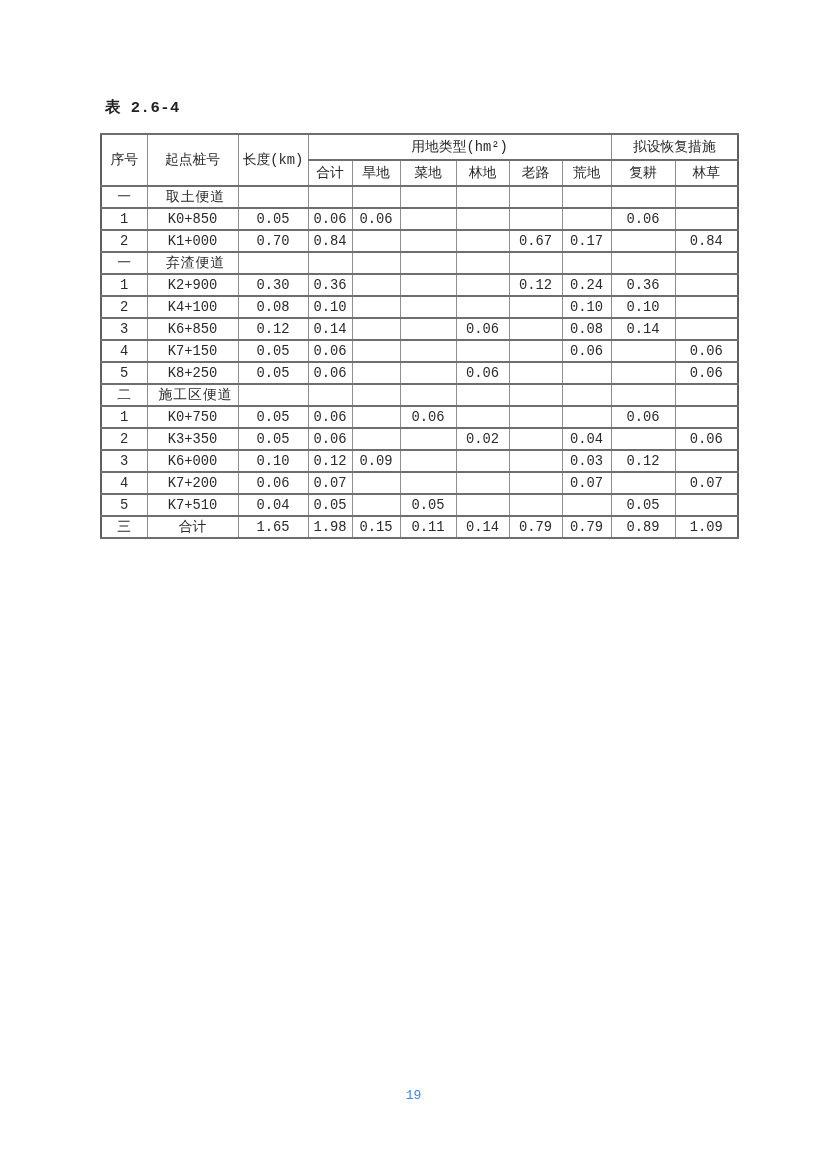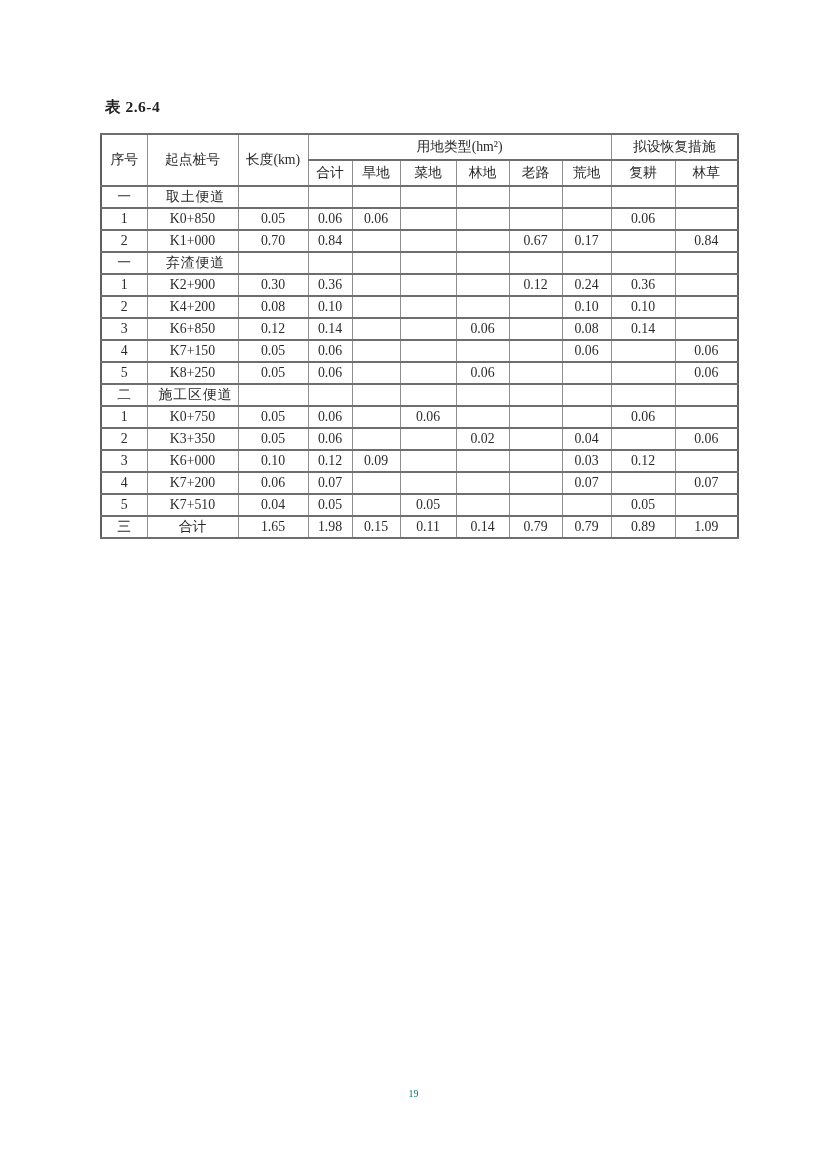--- a/index.html
+++ b/index.html
@@ -1,21 +1,21 @@
 <!DOCTYPE html>
 <html><head>
 <meta charset="utf-8">
 <style>
   html,body { margin:0; padding:0; background:#ffffff; }
   .page {
     position:relative;
     width:744px; height:1169px;
     background:#ffffff;
     overflow:hidden;
-    font-family:Liberation Serif, serif;
+    font-family:Liberation Mono, monospace;
     color:#222222;
     padding-left:8px;
   }
 
   
   .caption {
     position:absolute; left:100px; top:96px; width:637px; height:26px;
     font-size:15.5px; font-weight:bold;
   }
   .caption-label { position:absolute; left:5px; top:1px; letter-spacing:0.5px; }
@@ -51,21 +51,21 @@
   .bodytext {
     position:absolute; left:100px; top:586px; width:639px;
     font-size:15.8px; line-height:38px;
     text-align:justify;
   }
   .bodytext p { margin:0; text-indent:2.15em; }
 
   
   .pagenum {
     position:absolute; left:0; top:1088px; width:827px;
-    text-align:center; font-size:10px; color:#0f766e;
+    text-align:center; font-size:13px; color:#3b82f6;
   }
 </style>
 </head>
 <body>
 
 <div class="page">
 
   <div class="caption">
     <span class="caption-label">表 2.6-4</span>
   </div>
@@ -164,21 +164,21 @@
           <td></td>
           <td></td>
           <td></td>
           <td>0.12</td>
           <td>0.24</td>
           <td>0.36</td>
           <td></td>
         </tr>
         <tr>
           <td>2</td>
-          <td>K4+200</td>
+          <td>K4+100</td>
           <td>0.08</td>
           <td>0.10</td>
           <td></td>
           <td></td>
           <td></td>
           <td></td>
           <td>0.10</td>
           <td>0.10</td>
           <td></td>
         </tr>

